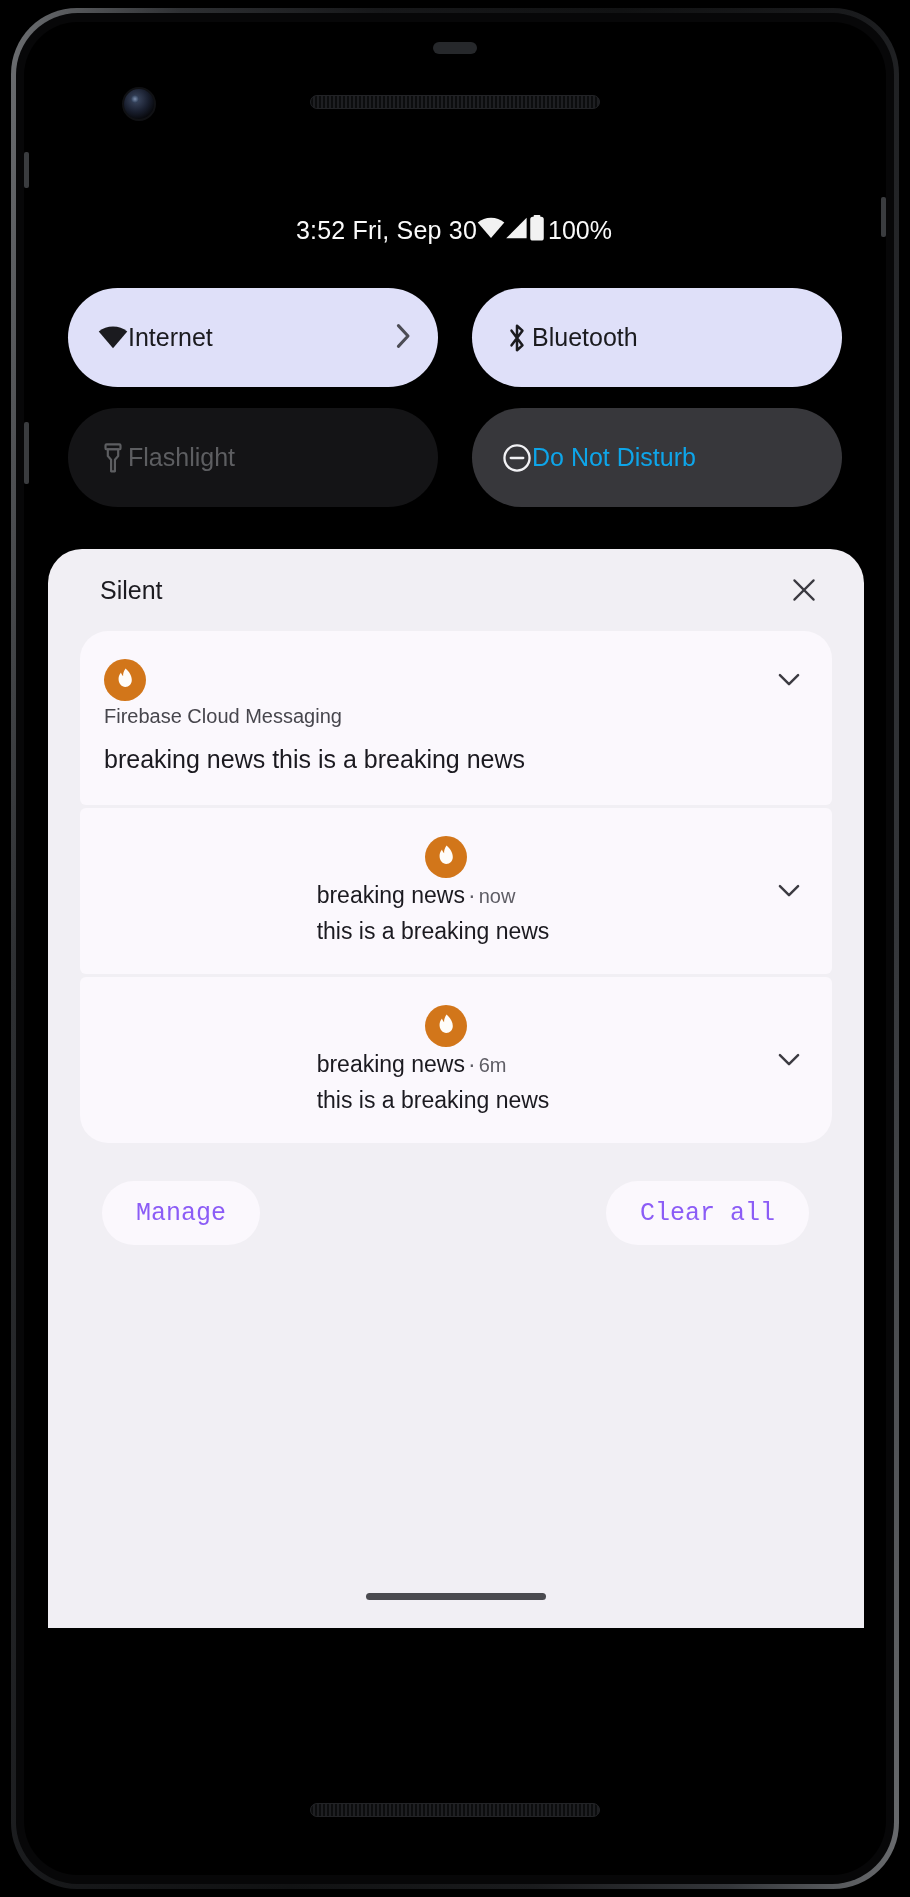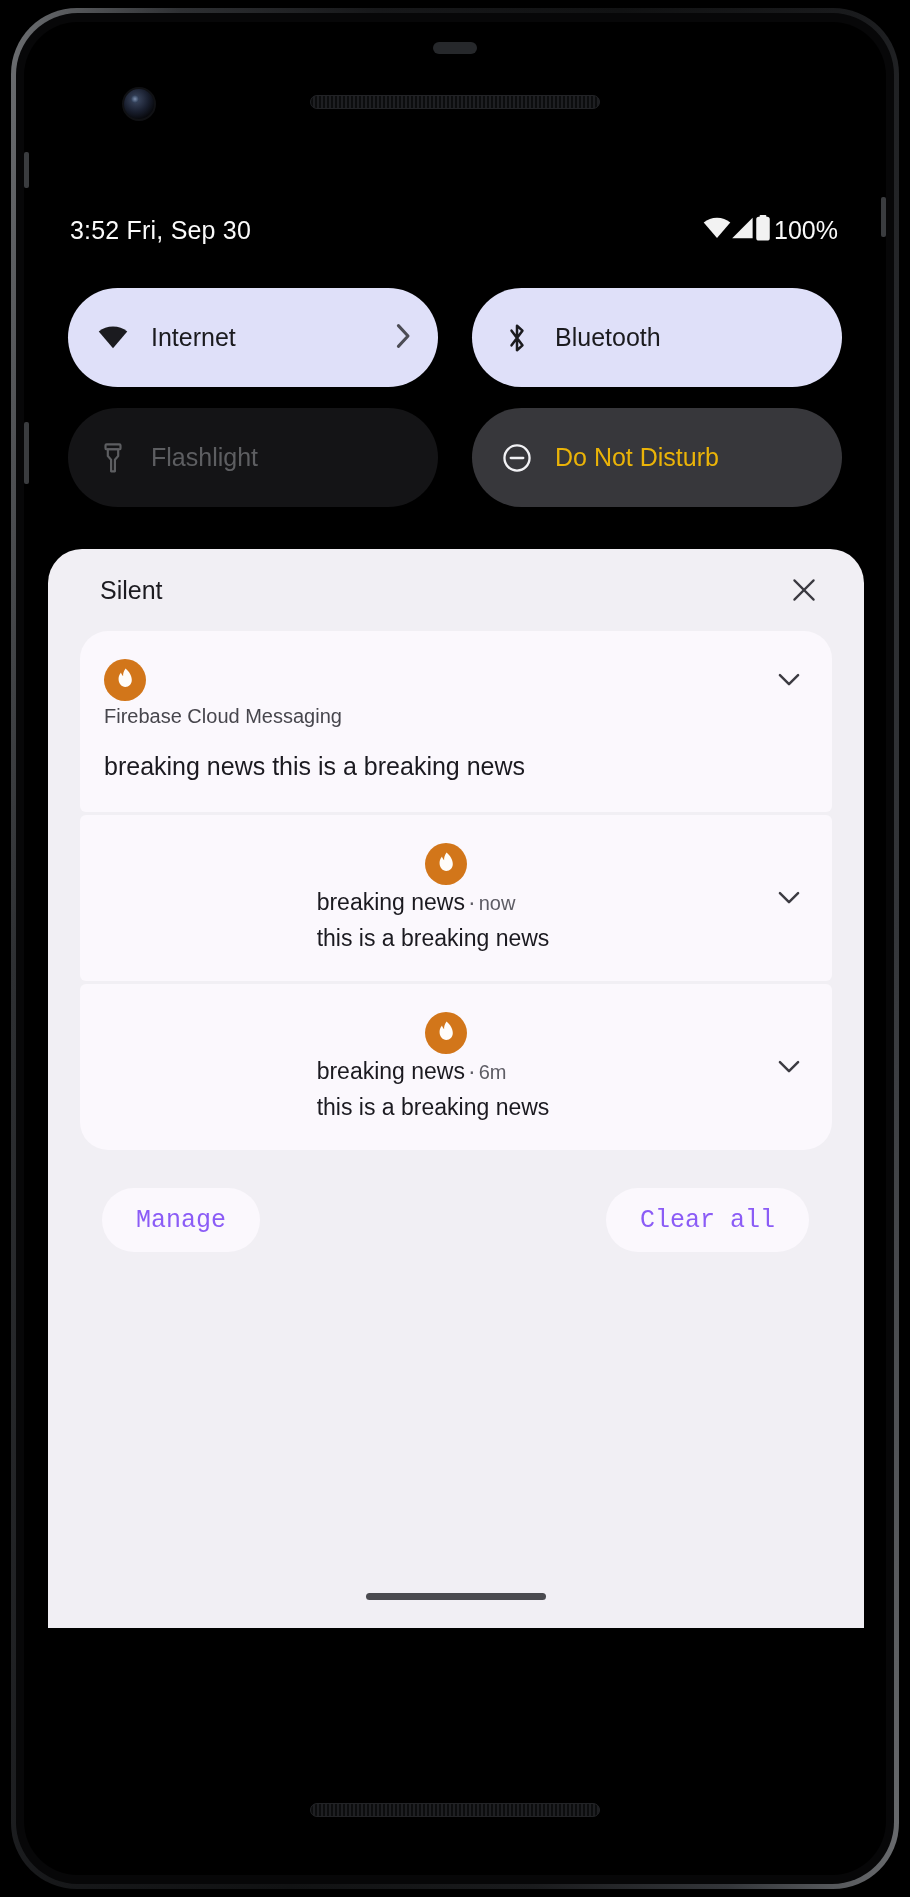--- a/index.html
+++ b/index.html
@@ -72,21 +72,21 @@
     border-radius: 7px; background: #18191b;
     border: 1px solid #222326;
     background-image: repeating-linear-gradient(90deg,#0c0d0e 0px,#0c0d0e 2px,#1e1f22 2px,#1e1f22 4px);
   }
 
   
   #status-bar {
     position: absolute; left: 0; top: 180px;
     width: 100%; height: 56px;
     display: flex; align-items: center;
-    justify-content: space-between;
+    justify-content: center;
     padding: 0 48px 0 46px;
     color: #fff;
   }
   #status-clock { font-size: 25px; letter-spacing: .2px; color:#fafafa; }
   #status-icons { display: flex; align-items: center; }
   #battery-percent { font-size: 25px; color:#fafafa; margin-left: 3px; }
 
   
   #qs-tiles {
     position: absolute; left: 0; top: 266px;
@@ -95,30 +95,29 @@
     display: grid;
     grid-template-columns: 1fr 1fr;
     column-gap: 34px;
     row-gap: 21px;
   }
   .qs-tile {
     height: 99px;
     border-radius: 50px;
     display: flex; align-items: center;
     padding: 0 30px;
-    gap: 23px;
     cursor: pointer;
     position: relative;
   }
   .qs-tile .qs-label { font-size: 25px; white-space: nowrap; }
   .qs-tile.active      { background: #dfe0f9; color: #1b1b1f; }
   .qs-tile.active .qs-ico   { color: #1b1b1f; }
   .qs-tile.inactive-dark { background: #141416; color: #5d5e61; }
   .qs-tile.inactive-dark .qs-ico { color: #5d5e61; }
-  .qs-tile.semi        { background: #37373b; color: #eab308; }
+  .qs-tile.semi        { background: #37373b; color: #0ea5e9; }
   .qs-tile.semi .qs-ico { color: #f2f2f5; }
   .qs-ico { width: 30px; height: 30px; display:flex; align-items:center; justify-content:center; flex:0 0 auto; }
   .qs-chevron { position: absolute; right: 26px; top: 50%; transform: translateY(-50%); opacity:.75; }
 
   
   #shade-panel {
     position: absolute; left: 24px; top: 527px;
     width: 816px; height: 1079px;
     background: #f1eff4;
     border-top-left-radius: 34px;
@@ -157,21 +156,21 @@
     display: flex; align-items: center; justify-content: center;
     margin-right: 22px;
     margin-top: 2px;
   }
   .notif-body { flex: 1 1 auto; min-width: 0; padding-right: 48px; }
   .notif-app-name { font-size: 20px; color: #47464d; line-height: 30px; }
   .notif-title-row { font-size: 23px; color: #1b1a20; line-height: 34px; }
   .notif-title-row .notif-title { font-weight: 400; }
   .notif-title-row .notif-sep { color:#5e5d65; padding: 0 3px; }
   .notif-title-row .notif-time { font-size: 20px; color: #5e5d65; }
-  .notif-text { font-size: 25px; color: #1b1a20; line-height: 40px; margin-top: 15px; }
+  .notif-text { font-size: 25px; color: #1b1a20; line-height: 40px; margin-top: 8px; }
   .notif-text.sub { font-size: 23px; line-height: 34px; margin-top: 1px; }
   .expand-chevron {
     position: absolute; right: 22px;
     width: 42px; height: 42px;
     border-radius: 50%;
     display: flex; align-items: center; justify-content: center;
     color: #3c3b42; cursor: pointer;
   }
   .notification-card.first .expand-chevron { top: 28px; }
   .notification-card.mid   .expand-chevron { top: 50%; transform: translateY(-50%); }

